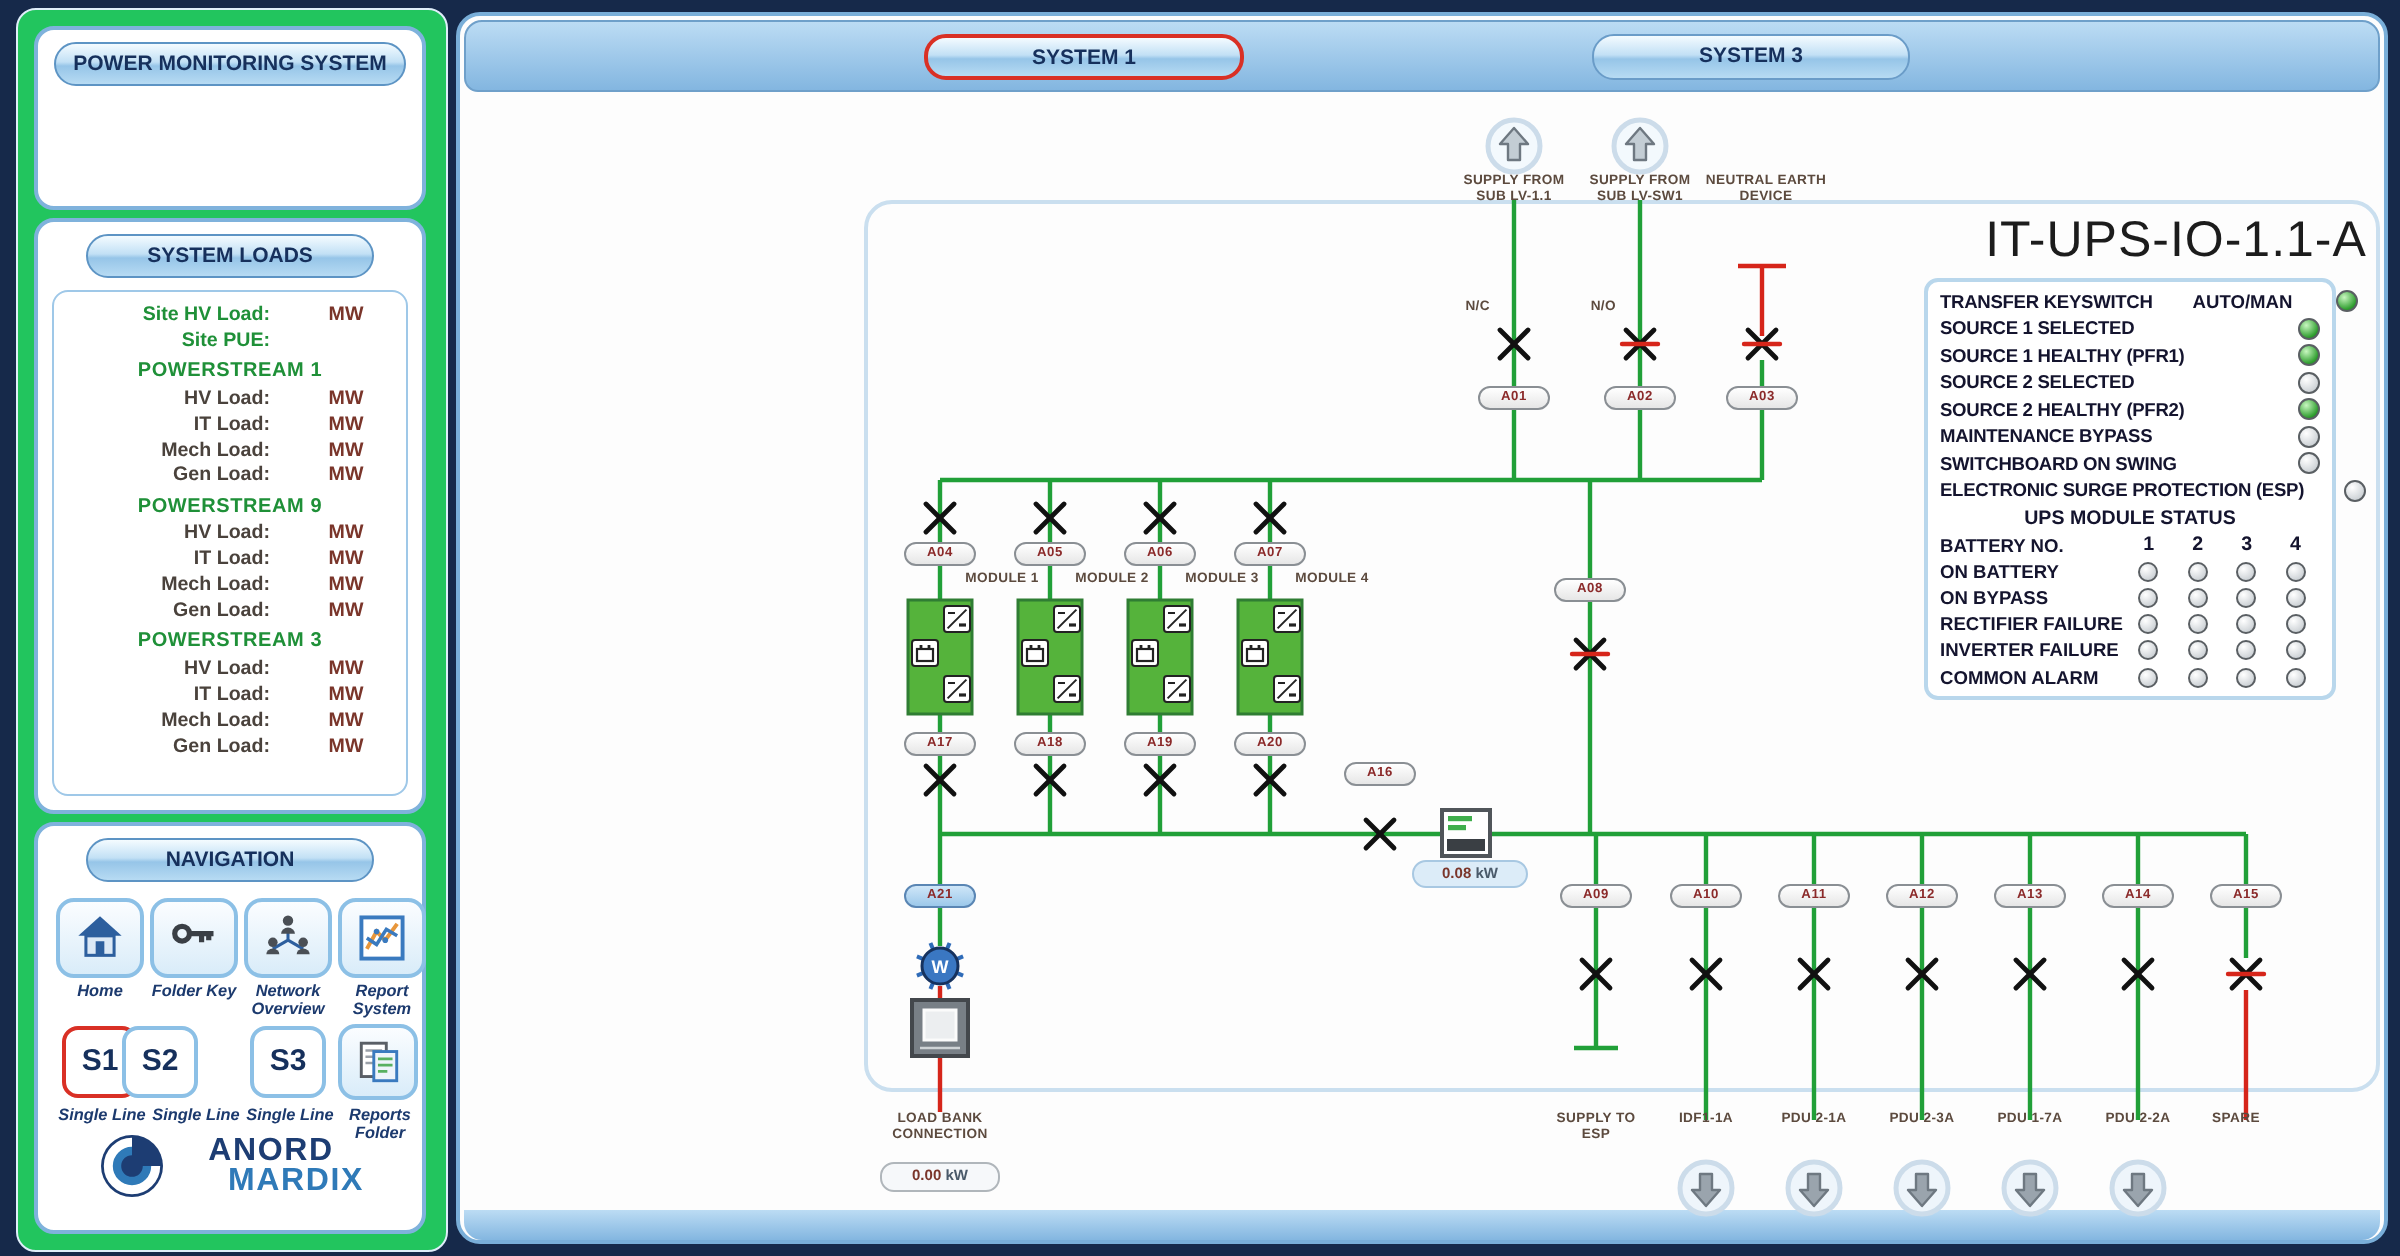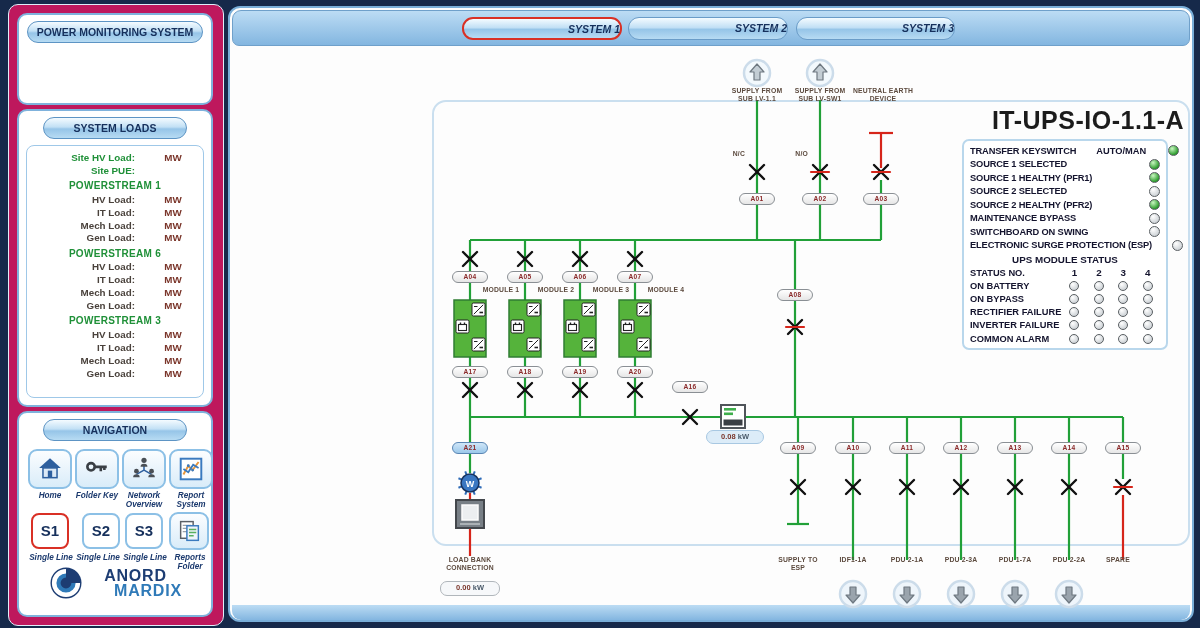--- a/index.html
+++ b/index.html
@@ -1,20 +1,20 @@
 <!DOCTYPE html>
 <html><head>
 <meta charset="utf-8">
 <style>
   html,body{margin:0;padding:0;}
   body{font-family:"Liberation Sans",sans-serif;background:#0e1f3c;}
   .page{position:relative;width:1200px;height:628px;background:#16294a;overflow:hidden;}
 
   
-  .sidebar{position:absolute;left:8px;top:4px;width:214px;height:620px;background:#be185d;
+  .sidebar{position:absolute;left:8px;top:4px;width:214px;height:620px;background:#22c55e;
     border:1px solid #dfeefa;border-radius:10px;}
   .panel{position:absolute;left:8px;width:196px;background:#fff;border:2px solid #7fb2dc;border-radius:10px;box-sizing:border-box;}
   .aqua{background:linear-gradient(180deg,#f4fbff,#c2e0f5 45%,#96c5e8 55%,#b7dbf3);
     border:1.5px solid #5d94c4;border-radius:12px;color:#16305c;font-weight:bold;font-size:10.5px;
     text-align:center;line-height:21px;height:22px;box-sizing:border-box;}
   .p1-pill{position:absolute;left:8px;right:8px;top:6px;}
   .p2-pill{position:absolute;left:24px;right:24px;top:6px;}
   .loads-box{position:absolute;left:7px;right:7px;top:34px;bottom:7px;border:1.5px solid #9fc8e8;border-radius:8px;
     padding:5px 4px;box-sizing:border-box;}
   .lrow{display:flex;align-items:center;height:12.9px;}
@@ -36,25 +36,25 @@
 
   
   .main{position:absolute;left:228px;top:6px;width:966px;height:616px;background:#fdfdfd;
     border:2px solid #79aed8;border-radius:12px;box-sizing:border-box;}
   .tabbar{position:absolute;left:232px;top:10px;width:958px;height:36px;
     background:linear-gradient(180deg,#bcdcf4,#83b6e0);border:1px solid #6fa0ca;border-radius:9px 9px 7px 7px;box-sizing:border-box;z-index:2;}
   .bottombar{position:absolute;left:232px;top:605px;width:958px;height:15px;
     background:linear-gradient(180deg,#bcdcf4,#83b6e0);border-radius:0 0 9px 9px;z-index:2;}
   .tab{position:absolute;top:17px;height:23px;background:linear-gradient(180deg,#f4fbff,#c2e0f5 45%,#96c5e8 55%,#b7dbf3);
     border:1.5px solid #6a9cc8;border-radius:11px;box-sizing:border-box;font-size:10.5px;font-weight:bold;color:#16305c;
-    text-align:right;line-height:20px;z-index:3;cursor:pointer;font-style:italic;}
+    text-align:center;line-height:20px;z-index:3;cursor:pointer;}
   .tab.active{border:2px solid #d93025;}
 
   .diagram-frame{position:absolute;left:432px;top:100px;width:758px;height:446px;border:2px solid #cadfef;border-radius:14px;box-sizing:border-box;z-index:1;}
-  .diagram-title{position:absolute;left:988px;top:106px;width:200px;text-align:center;font-size:25px;color:#1c1c1c;letter-spacing:.5px;z-index:4;font-weight:700;}
+  .diagram-title{position:absolute;left:988px;top:106px;width:200px;text-align:center;font-size:25px;color:#1c1c1c;letter-spacing:.5px;z-index:4;font-weight:400;}
 
   .status-panel{position:absolute;left:962px;top:139px;width:206px;background:#fff;border:2px solid #b9d7ec;border-radius:7px;
     box-sizing:border-box;padding:3px 0 3px;z-index:4;}
   .srow{display:flex;align-items:center;height:13.5px;padding:0 6px;gap:20px;}
   .slabel{flex:1;font-size:9.3px;font-weight:bold;color:#14142e;letter-spacing:-.15px;white-space:nowrap;}
   .sval{font-size:9.3px;font-weight:bold;color:#14142e;margin-right:2px;}
   .led{width:11px;height:11px;border-radius:50%;border:1px solid #5a5f63;box-sizing:border-box;flex:none;}
   .led.sm{width:10px;height:10px;}
   .led.on{background:radial-gradient(circle at 35% 30%,#c8f7c0,#2f9e2f 70%,#1d7a1d);}
   .led.off{background:radial-gradient(circle at 35% 30%,#ffffff,#cdd2d6 75%,#aab0b5);}
@@ -114,21 +114,21 @@
             <div class="lval">MW</div>
           </div>
           <div class="lrow">
             <div class="lname">Mech Load:</div>
             <div class="lval">MW</div>
           </div>
           <div class="lrow">
             <div class="lname">Gen Load:</div>
             <div class="lval">MW</div>
           </div>
-          <div class="ps-title">POWERSTREAM 6</div>
+          <div class="ps-title">POWERSTREAM 9</div>
           <div class="lrow">
             <div class="lname">HV Load:</div>
             <div class="lval">MW</div>
           </div>
           <div class="lrow">
             <div class="lname">IT Load:</div>
             <div class="lval">MW</div>
           </div>
           <div class="lrow">
             <div class="lname">Mech Load:</div>
@@ -195,21 +195,21 @@
           <circle cx="9.5" cy="9" r="1.3" fill="#3a7abf"></circle>
             <circle cx="13.5" cy="13" r="1.3" fill="#3a7abf"></circle>
         </svg>
       </div>
       <div class="nav-lbl" style="left:8px;top:79px;">Home</div>
       <div class="nav-lbl" style="left:55px;top:79px;">Folder Key</div>
       <div class="nav-lbl" style="left:102px;top:79px;">Network Overview</div>
       <div class="nav-lbl" style="left:149px;top:79px;">Report System</div>
 
       <div class="s-btn active" style="left:12px;top:100px;">S1</div>
-      <div class="s-btn" style="left:63px;top:100px;">S2</div>
+      <div class="s-btn" style="left:42px;top:100px;">S2</div>
       <div class="s-btn" style="left:106px;top:100px;">S3</div>
       <div class="nav-btn" style="left:150px;top:99px;width:40px;height:38px;">
         <svg width="25" height="25" viewBox="0 0 24 24">
           <rect x="3.5" y="2.5" width="12" height="16" fill="#fff" stroke="#5a5f66" stroke-width="1.4"></rect>
           <path d="M5.5 6 h8 M5.5 9 h8 M5.5 12 h5" stroke="#9aa0a8" stroke-width="1.2"></path>
           <rect x="9.5" y="6.5" width="11" height="14" fill="#eef4fa" stroke="#3a7abf" stroke-width="1.4"></rect>
           <path d="M11.5 10 h7 M11.5 13 h7 M11.5 16 h4.5" stroke="#58b060" stroke-width="1.4"></path>
         </svg>
       </div>
       <div class="nav-lbl" style="left:9px;top:141px;">Single Line</div>
@@ -228,21 +228,20 @@
           <div class="logo-m">MARDIX</div>
         </div>
       </div>
     </section>
   </aside>
 
   <main class="main"></main>
   <div class="tabbar"></div>
   <div class="bottombar"></div>
   <div class="tab active" style="left:462px;width:160px;">SYSTEM 1</div>
-  <div class="tab" style="left:628px;width:160px;">SYSTEM 2</div>
   <div class="tab" style="left:796px;width:159px;">SYSTEM 3</div>
 
   <div class="diagram-frame"></div>
   <div class="diagram-title">IT-UPS-IO-1.1-A</div>
 
   <div class="status-panel">
     <div id="status-rows">
         <div class="srow">
           <div class="slabel">TRANSFER KEYSWITCH</div>
           <div class="sval">AUTO/MAN</div>
@@ -273,21 +272,21 @@
           <div class="led off"></div>
         </div>
         <div class="srow">
           <div class="slabel">ELECTRONIC SURGE PROTECTION (ESP)</div>
           <div class="led off"></div>
         </div>
       </div>
     <div class="ups-header">UPS MODULE STATUS</div>
     <div id="module-table">
         <div class="mrow">
-          <div class="mlabel">STATUS NO.</div>
+          <div class="mlabel">BATTERY NO.</div>
           <div class="mcell">1</div>
           <div class="mcell">2</div>
           <div class="mcell">3</div>
           <div class="mcell">4</div>
         </div>
         <div class="mrow">
           <div class="mlabel">ON BATTERY</div>
           <div class="mcell">
             <div class="led sm off"></div>
           </div>

